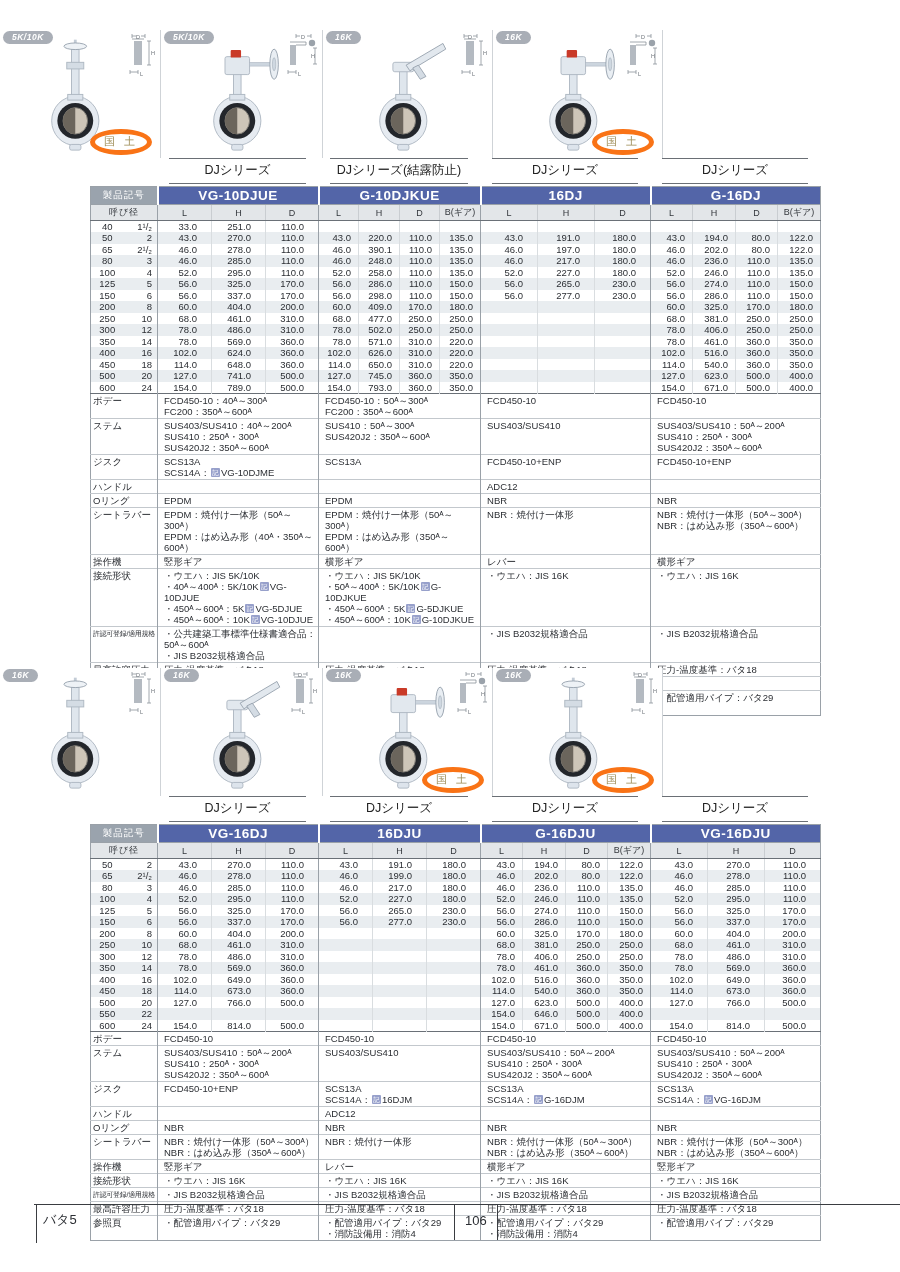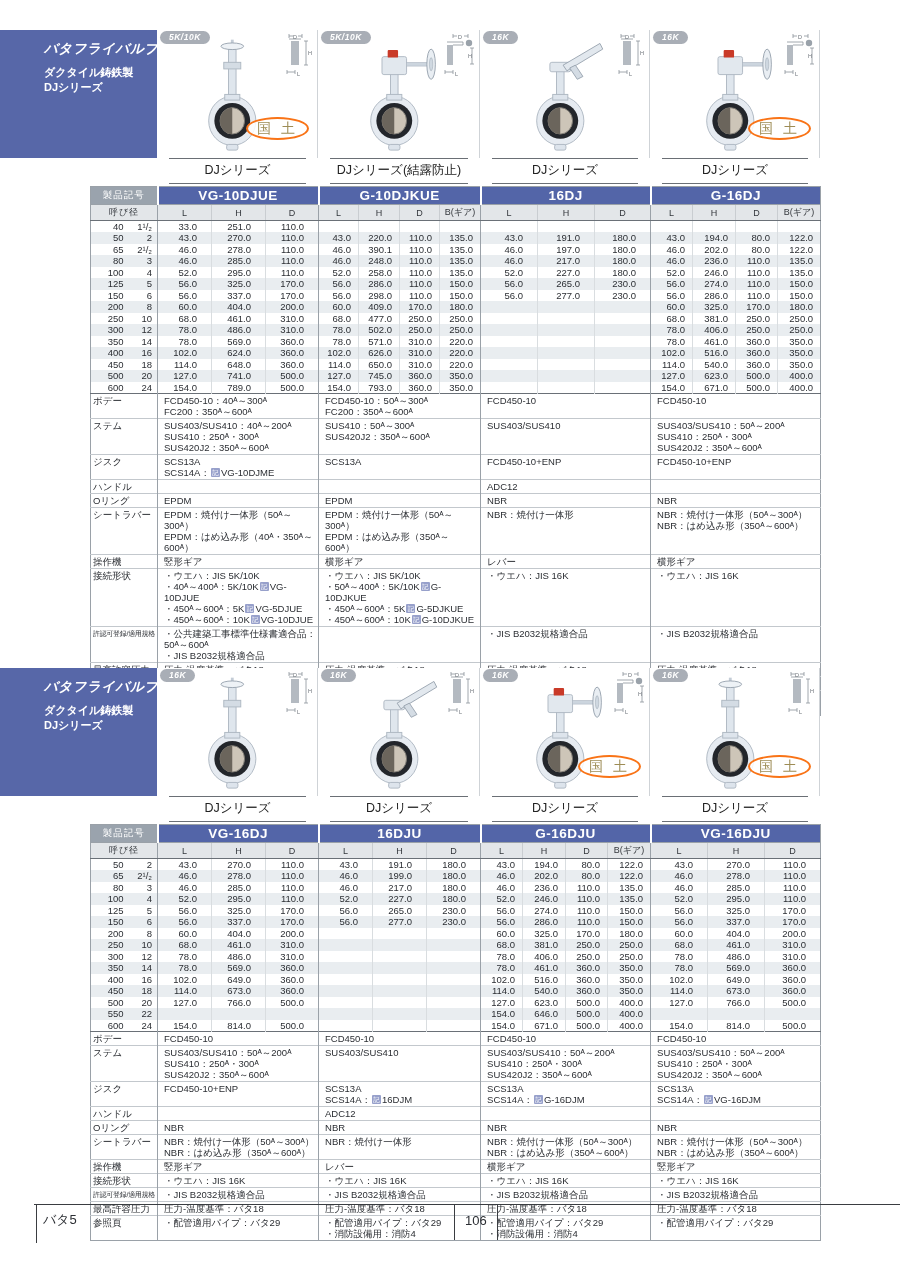--- a/index.html
+++ b/index.html
@@ -4,45 +4,45 @@
 <style>
   html,body{margin:0;padding:0;background:#fff;}
   .page{position:relative;width:900px;height:1272px;background:#fff;overflow:hidden;
         font-family:"Liberation Sans","DejaVu Sans",sans-serif;color:#2b2e33;}
   .sec{position:absolute;left:0;width:900px;}
   #sec0{top:30px;} #sec1{top:668px;}
   .sidebar{position:absolute;left:0;top:0;width:157px;height:128px;background:#5767a8;color:#fff;
            box-sizing:border-box;padding:10px 4px 0 44px;}
   .sb-title{font-size:13.5px;font-weight:bold;font-style:italic;letter-spacing:.5px;margin-bottom:7px;white-space:nowrap;}
   .sb-sub{font-size:11px;font-weight:bold;line-height:1.4;}
-  .products{margin-left:157px;width:663px;display:grid;grid-template-columns:161px 162px 170px 170px;text-decoration:underline;}
+  .products{width:663px;display:grid;grid-template-columns:161px 162px 170px 170px;text-decoration:underline;}
   .pcell{position:relative;height:128px;border-right:1px solid #cfd3d7;box-sizing:border-box;background:#fff;}
   .badge{position:absolute;top:1px;left:3px;background:#a9aeb6;color:#fff;font-size:8.5px;font-weight:bold;
          font-style:italic;padding:1px 9px 2px;border-radius:9px;letter-spacing:.5px;}
   .diag{position:absolute;top:2px;right:4px;}
   .valve-wrap{position:absolute;top:4px;left:50%;transform:translateX(-50%);}
   .valve-wrap svg{width:104px;height:118px;}
-  .oval{position:absolute;bottom:18px;right:8px;border:2px solid #f97316;color:#9d8c55;font-size:14px;line-height:1;
+  .oval{position:absolute;bottom:3px;right:8px;border:5px solid #f97316;color:#9d8c55;font-size:11px;line-height:1;
         padding:2px 9px 3px;border-radius:50%;letter-spacing:3px;background:rgba(255,255,255,.85);white-space:nowrap;}
   .series-row{margin-left:157px;width:663px;display:grid;grid-template-columns:161px 162px 170px 170px;margin-bottom:2px;}
   .series{margin:0 12px;border-top:1px solid #6a6f75;border-bottom:1px solid #6a6f75;text-align:center;
           font-size:12.5px;color:#222;padding:3px 0 4px;white-space:nowrap;overflow:hidden;}
   table.spec-table{margin-left:90px;border-collapse:collapse;table-layout:fixed;width:730px;border:1px solid #9aa1a8;}
   table.spec-table td{box-sizing:border-box;overflow:hidden;white-space:nowrap;}
   .code-label{background:#9aa3ad;color:#fff;font-size:9.5px;text-align:center;letter-spacing:1px;height:18px;}
   .code-bar{background:#5365a8;color:#fff;font-weight:bold;font-size:13.5px;text-align:center;height:18px;
             border-left:2px solid #fff;letter-spacing:.5px;}
   .head-row td{background:#e3e6e9;font-size:9px;text-align:center;height:13px;color:#33373c;
                border-top:1px solid #9aa1a8;border-bottom:1px solid #6a7077;}
   .size-head{letter-spacing:1px;font-size:9.5px;}
   .colh{border-left:1px solid #c9cdd1;}
   .colh.gs{border-left:1px solid #9aa1a8;}
   .dr td{height:11.5px;line-height:11px;font-size:9.5px;padding:0;}
   .dr.alt td{background:#e9edf0;}
-  .mm{text-align:right;padding-right:3px !important;margin-left:26px;}
+  .mm{text-align:center;padding-right:3px !important;margin-left:26px;}
   .inch{text-align:right;padding-right:5px !important;}
   .num{text-align:right;border-left:1px solid #d9dde0;}
   .num.w3{padding-right:14px;}
   .num.w4{padding-right:7px;}
   .num.gs{border-left:1px solid #9aa1a8;}
   .spec-row td{border-top:1px solid #c3c8cd;vertical-align:top;white-space:normal !important;}
   .first-spec td{border-top:1px solid #6a7077;}
   .spec-label{font-size:9.5px;line-height:11px;padding:1px 0 0 2px;margin-left:28px;}
   .spec-label.small{font-size:7px;letter-spacing:-.3px;}
   .spec-cell{font-size:9.5px;line-height:11px;padding:1px 2px 1px 6px;border-left:1px solid #9aa1a8;}

